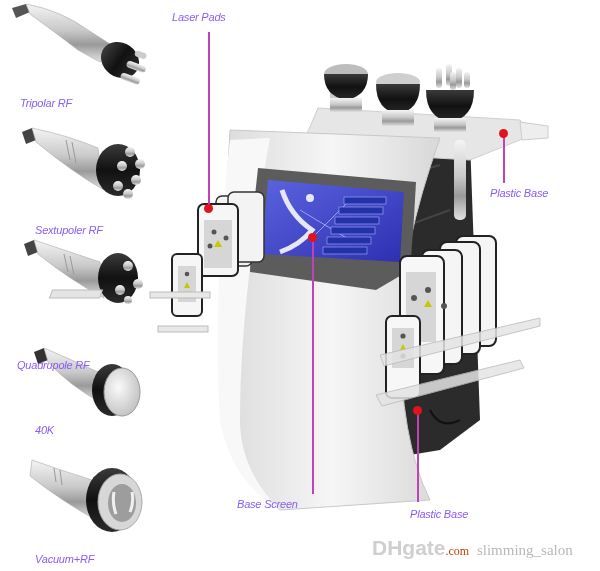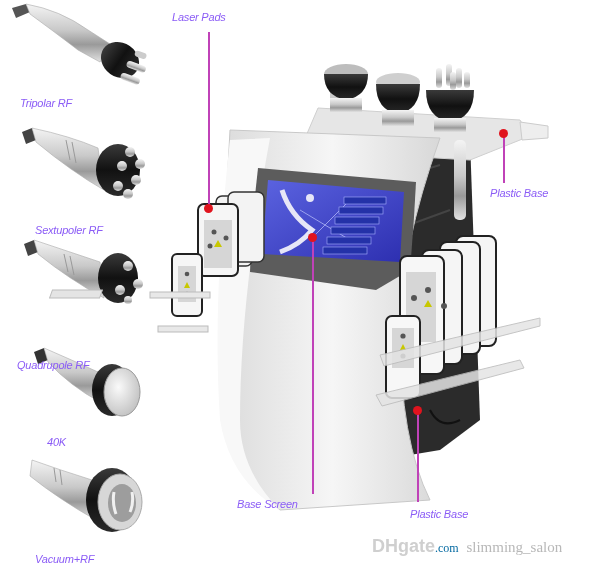--- a/index.html
+++ b/index.html
@@ -3,21 +3,21 @@
 <meta charset="utf-8">
 <style>
   * { box-sizing: border-box; margin: 0; padding: 0; }
   html, body { width: 600px; height: 571px; background: #ffffff; overflow: hidden; }
   body { position: relative; font-family: "Liberation Sans", sans-serif; color: #111; }
   .label { position: absolute; font-size: 11px; color: #8b5cf6; white-space: nowrap; letter-spacing: -0.2px; font-style: italic; }
   .callout-line { position: absolute; width: 2px; background: #c042b8; }
   .callout-dot { position: absolute; width: 9px; height: 9px; border-radius: 50%; background: #e0141e; }
   .watermark { position: absolute; left: 372px; top: 536px; font-family: "Liberation Serif", serif; font-size: 15px; color: #b8b8b8; white-space: nowrap; }
   .wm-logo { font-family: "Liberation Sans", sans-serif; font-weight: bold; color: #cfcfcf; letter-spacing: -1px; margin-right: 4px; }
-  .wm-logo span { font-weight: normal; font-size: 12px; font-family: "Liberation Serif", serif; color: #0369a1; letter-spacing: 0; }
+  .wm-logo span { font-weight: normal; font-size: 12px; font-family: "Liberation Serif", serif; color: #c2410c; letter-spacing: 0; }
   svg { position: absolute; left: 0; top: 0; }
 </style>
 </head>
 <body>
 
 <svg width="600" height="571" viewBox="0 0 600 571">
   <defs>
     <linearGradient id="metal" x1="0" y1="0" x2="0" y2="1">
       <stop offset="0" stop-color="#f4f4f4"></stop>
       <stop offset="0.45" stop-color="#c9c9c9"></stop>
@@ -179,35 +179,35 @@
     <circle cx="403" cy="356" r="2.6" fill="#555"></circle>
     <path d="M380 355 L540 318 L540 326 L384 366 Z" fill="#e4e4e4" opacity="0.85" stroke="#bbb"></path>
     <path d="M376 395 L520 360 L524 368 L382 406 Z" fill="#e4e4e4" opacity="0.85" stroke="#bbb"></path>
     <path d="M430 410 Q440 430 460 420" stroke="#111" stroke-width="2" fill="none"></path>
   </g>
 </svg>
 
 <div class="label" style="left:20px; top:97px;">Tripolar RF</div>
 <div class="label" style="left:35px; top:224px;">Sextupoler RF</div>
 <div class="label" style="left:17px; top:315px;margin-top:44px;">Quadrupole RF</div>
-<div class="label" style="left:35px; top:436px;margin-left:12px;">40K</div>
+<div class="label" style="left:35px; top:424px;">40K</div>
 <div class="label" style="left:35px; top:553px;">Vacuum+RF</div>
 
 <div class="label" style="left:172px; top:11px;">Laser Pads</div>
 <div class="callout-line" style="left:208px; top:32px; height:176px;"></div>
 <div class="callout-dot" style="left:204px; top:204px;"></div>
 
 <div class="label" style="left:490px; top:187px;">Plastic Base</div>
 <div class="callout-line" style="left:503px; top:133px; height:50px;"></div>
 <div class="callout-dot" style="left:499px; top:129px;"></div>
 
 <div class="label" style="left:237px; top:498px;">Base Screen</div>
 <div class="callout-line" style="left:312px; top:238px; height:256px;"></div>
 <div class="callout-dot" style="left:308px; top:233px;"></div>
 
 <div class="label" style="left:410px; top:508px;">Plastic Base</div>
 <div class="callout-line" style="left:417px; top:410px; height:92px;"></div>
 <div class="callout-dot" style="left:413px; top:406px;"></div>
 
 <div class="watermark">
-  <span class="wm-logo"><span style="font-family:'Liberation Sans',sans-serif;font-weight:bold;font-size:18px;color:#cfcfcf;">DHgate</span><span>.com</span></span>
+  <span class="wm-logo"><span style="font-family:'Liberation Sans',sans-serif;font-weight:bold;font-size:21px;color:#cfcfcf;">DHgate</span><span>.com</span></span>
   <span>slimming_salon</span>
 </div>
 
 </body></html>

